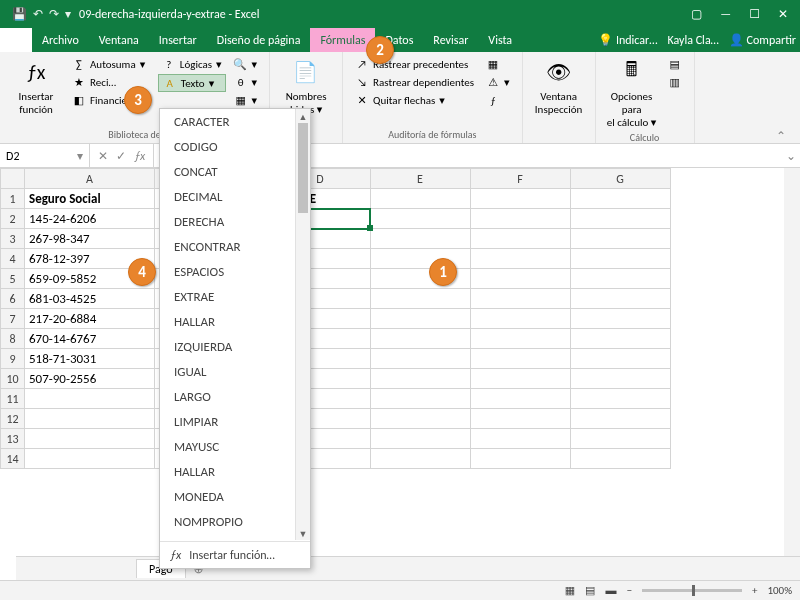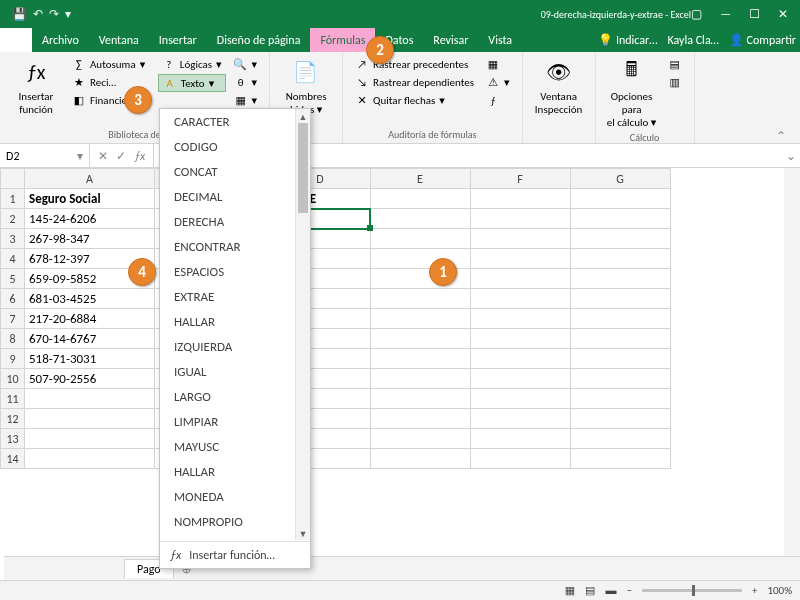--- a/index.html
+++ b/index.html
@@ -2,21 +2,21 @@
 <html><head>
 <meta charset="utf-8">
 <style>
 * { margin: 0; padding: 0; box-sizing: border-box; font-family: "Segoe UI", Calibri, sans-serif; }
 body { width: 800px; height: 600px; background: #fff; position: relative; overflow: hidden; font-size: 12px; }
 
 
 .titlebar { height: 28px; background: #107c41; display: flex; align-items: center; color: #fff; padding: 0 4px; }
 .titlebar .qat { display: flex; gap: 6px; align-items: center; padding: 0 8px; }
 .titlebar .qat span { opacity: .9; }
-.titlebar .title { flex: 1; text-align: right; font-size: 10px; }
+.titlebar .title { flex: 1; text-align: left; font-size: 12px; }
 .titlebar .wincontrols { display: flex; gap: 18px; padding-right: 8px; }
 
 
 .tabs { height: 24px; background: #107c41; display: flex; align-items: stretch; color: #fff; font-size: 12px; margin-left: 32px; }
 .tabs .tab { padding: 0 10px; display: flex; align-items: center; cursor: pointer; }
 .tabs .tab.active { background: #f9a8d4; color: #217346; }
 .tabs .spacer { flex: 1; }
 .tabs .right { display: flex; align-items: center; gap: 10px; padding-right: 4px; }
 
 
@@ -52,21 +52,21 @@
 
 .dropdown { position: absolute; left: 159px; top: 108px; width: 152px; background: #fff; border: 1px solid #c6c6c6; box-shadow: 2px 2px 6px rgba(0,0,0,.25); z-index: 50; }
 .dropdown .items { max-height: 432px; overflow: hidden; }
 .dropdown .item { padding: 5px 14px; font-size: 13px; color: #444; cursor: pointer; }
 .dropdown .footer { border-top: 1px solid #e1e1e1; padding: 6px 10px; font-size: 12px; color:#444; display:flex; gap:8px; align-items:center; }
 .scrollbar { position:absolute; right:0; top:0; bottom:28px; width:15px; background:#f3f3f3; border-left:1px solid #e1e1e1; }
 .scrollbar .thumb { position:absolute; top:14px; left:2px; right:2px; height:90px; background:#c1c1c1; }
 .scrollbar .arrow { position:absolute; left:0; right:0; height:14px; display:flex; align-items:center; justify-content:center; color:#666; font-size:9px; }
 
 
-.sheettabs { position:absolute; left:4px; right:0; bottom: 20px; height: 24px; background: #f3f3f3; border-top: 1px solid #d4d4d4; display:flex; align-items:center; padding-left: 120px; font-size:12px; }
+.sheettabs { position:absolute; left:16px; right:0; bottom: 20px; height: 24px; background: #f3f3f3; border-top: 1px solid #d4d4d4; display:flex; align-items:center; padding-left: 120px; font-size:12px; }
 .sheettabs .tab { background:#fff; border:1px solid #d4d4d4; border-bottom:none; padding: 2px 12px; }
 .statusbar { position:absolute; left:0; right:0; bottom:0; height:20px; background:#f3f3f3; border-top:1px solid #d4d4d4; display:flex; align-items:center; justify-content:flex-end; gap:10px; padding: 0 8px; font-size:11px; color:#444; }
 .zoomslider { width:100px; height:3px; background:#c1c1c1; position:relative; }
 .zoomslider .h { position:absolute; left:50%; top:-4px; width:3px; height:11px; background:#666; }
 
 
 .badge { position:absolute; width:28px; height:28px; border-radius:50%; background:#e8842c; color:#fff; font-weight:bold; font-size:15px; display:flex; align-items:center; justify-content:center; z-index:100; box-shadow:1px 1px 2px rgba(0,0,0,.3); border:1px solid #d56f17; }
 
 .vscroll { position:absolute; right:0; top:0; bottom:0; width:16px; background:#f3f3f3; }
 </style>

